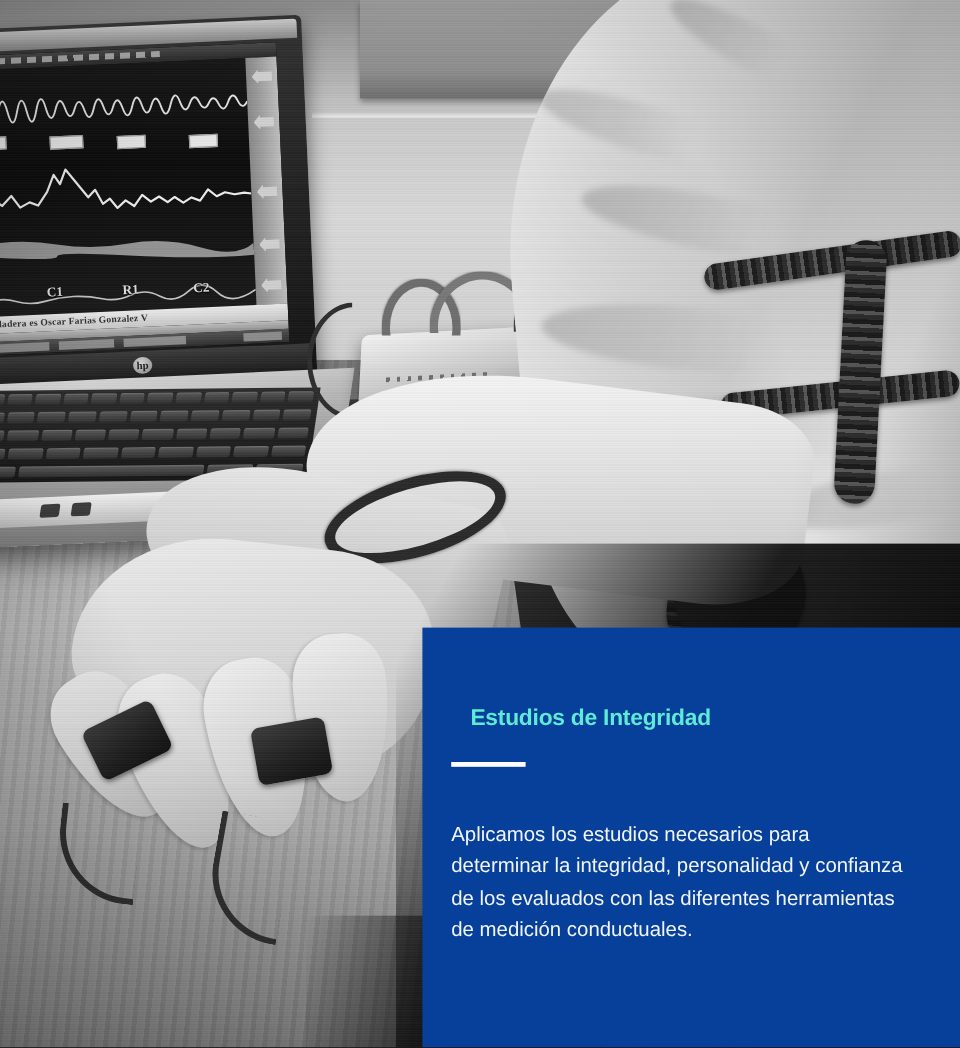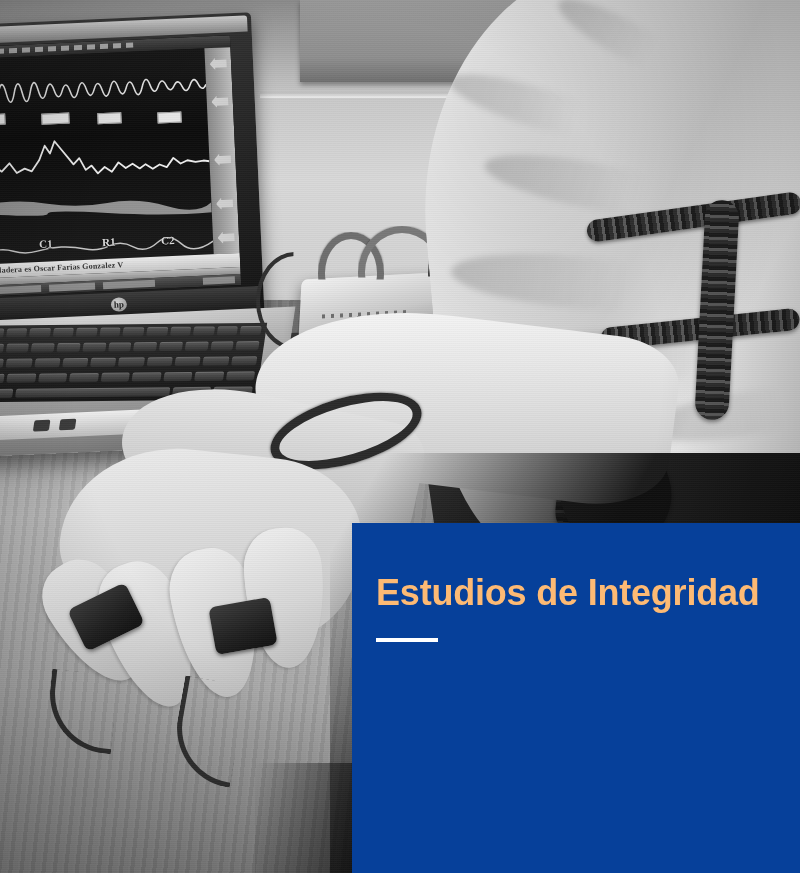--- a/index.html
+++ b/index.html
@@ -341,23 +341,23 @@
     position: absolute;
     left: 352px;
     top: 523px;
     width: 448px;
     height: 350px;
     background: #06409a;
     box-sizing: border-box;
     padding: 50px 38px 0 24px;
   }
   .info-title {
-    margin: 0;
-    color: #fdba74;
-    font-size: 36px;
+    margin: 16px;
+    color: #5eead4;
+    font-size: 19px;
     font-weight: bold;
     letter-spacing: -.2px;
     line-height: 1.1;
   }
   .info-rule {
     width: 62px;
     height: 4px;
     background: #ffffff;
     margin: 25px 0 0 0;
   }
@@ -569,15 +569,16 @@
     <div class="dark-wedge"></div>
     <div class="dark-wedge2"></div>
 
     <div class="photo-grain"></div>
     <div class="photo-vignette"></div>
   </div>
 
   <div class="info-card">
     <h2 class="info-title">Estudios de Integridad</h2>
     <div class="info-rule"></div>
+    <p class="info-body">Aplicamos los estudios necesarios para determinar la integridad, personalidad y confianza de los evaluados con las diferentes herramientas de medición conductuales.</p>
   </div>
 
 </div>
 
 </body></html>

